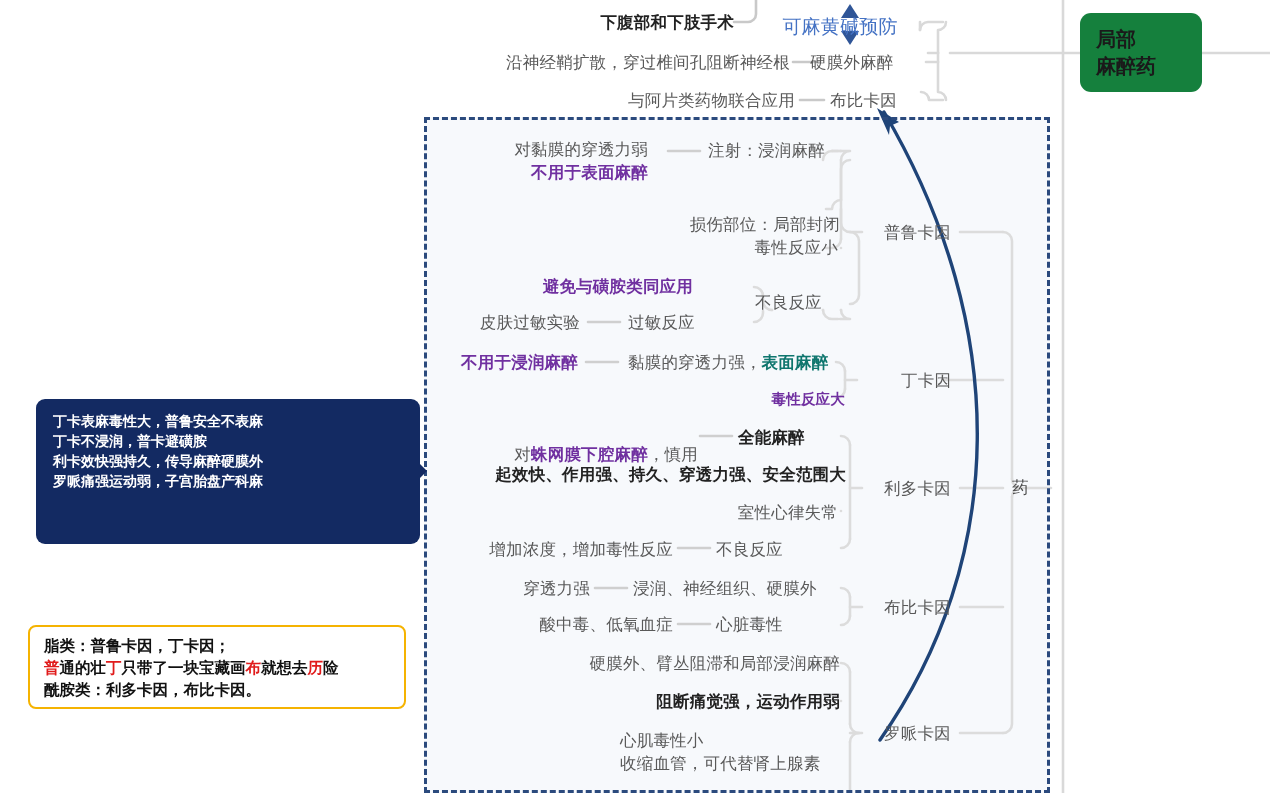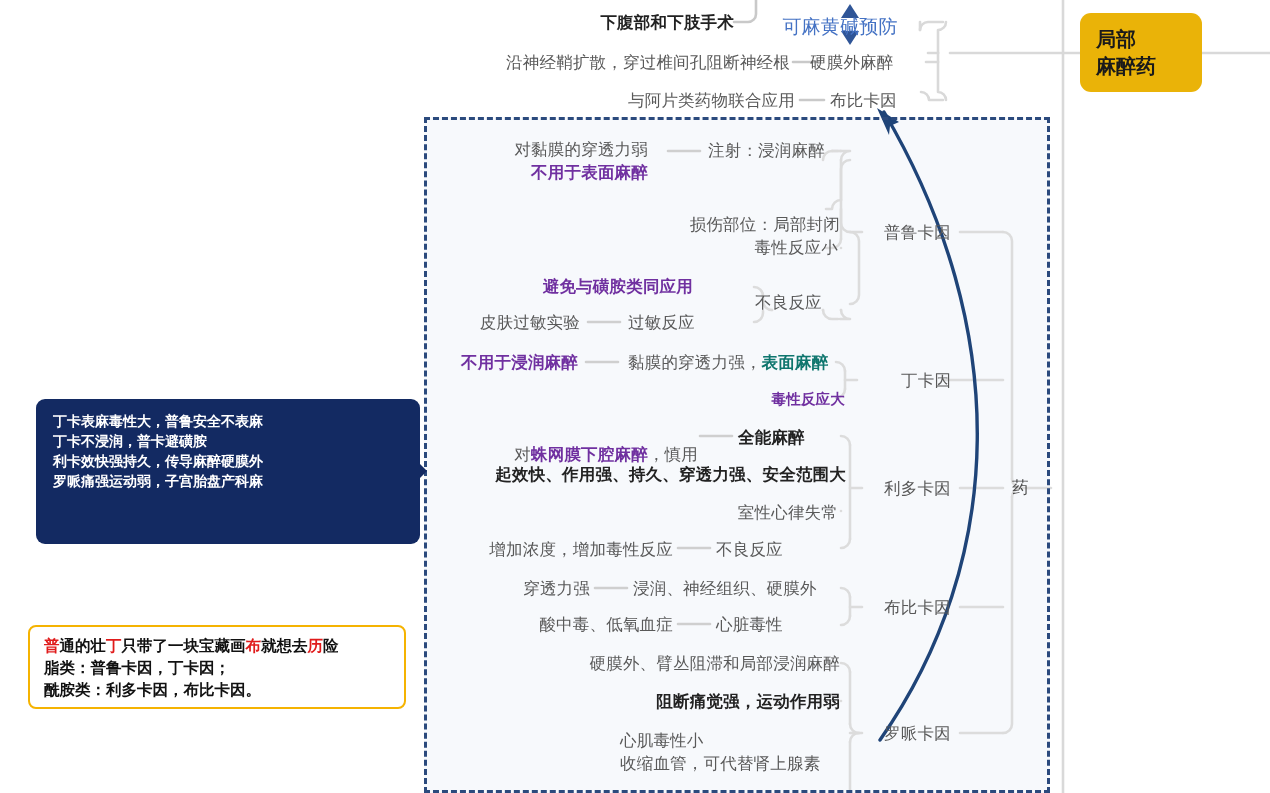--- a/index.html
+++ b/index.html
@@ -36,21 +36,21 @@
   }
   #dash{
     position:absolute;left:424px;top:117px;width:626px;height:676px;
     border:3px dashed #2b4a7d;
     box-sizing:border-box;
   }
 
   
   #title-box{
     position:absolute;left:1080px;top:13px;width:122px;height:79px;
-    background:#eab308;border-radius:11px;
+    background:#15803d;border-radius:11px;
     display:flex;flex-direction:column;justify-content:center;
     padding-left:16px;box-sizing:border-box;
     color:#1a1a1a;font-weight:bold;font-size:20px;line-height:1.35;
   }
 
   
   #mnemonic{
     position:absolute;left:36px;top:399px;width:384px;height:145px;
     background:#132a62;border-radius:9px;
     color:#ffffff;font-weight:bold;font-size:14px;line-height:1.44;
@@ -255,20 +255,20 @@
 
   <div id="mnemonic">
     <div>丁卡表麻毒性大，普鲁安全不表麻</div>
     <div>丁卡不浸润，普卡避磺胺</div>
     <div>利卡效快强持久，传导麻醉硬膜外</div>
     <div>罗哌痛强运动弱，子宫胎盘产科麻</div>
   </div>
   <div id="mnemonic-tail"></div>
 
   <div id="yellow-box">
+    <div>脂类：普鲁卡因，丁卡因；</div>
     <div>
       <span class="r">普</span><span>通的壮</span><span class="r">丁</span><span>只带了一块宝藏画</span><span class="r">布</span><span>就想去</span><span class="r">历</span><span>险</span>
     </div>
-    <div>脂类：普鲁卡因，丁卡因；</div>
     <div>酰胺类：利多卡因，布比卡因。</div>
   </div>
 
 </div>
 
 </body></html>

